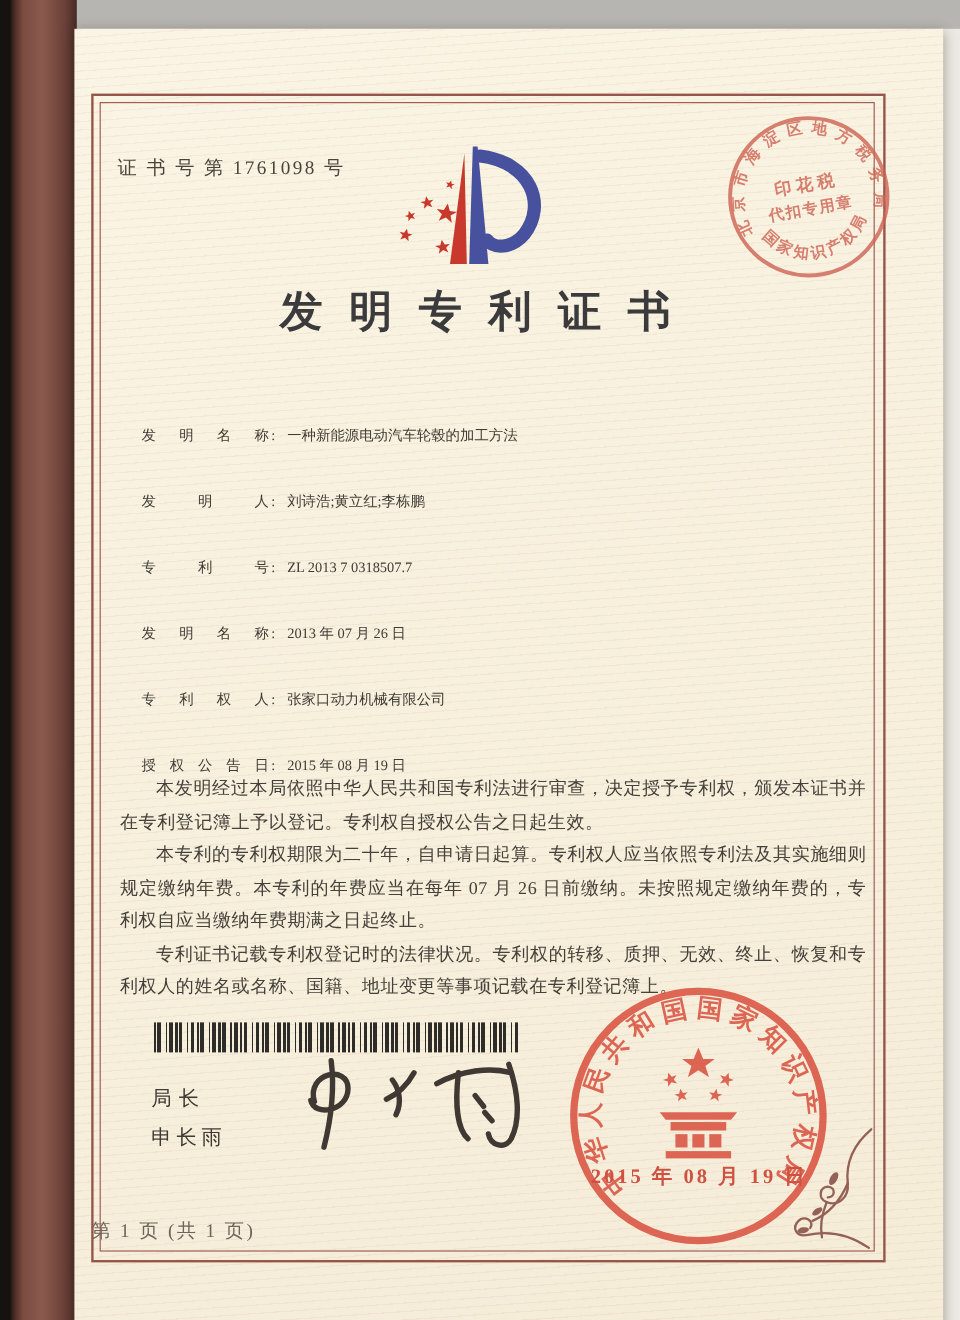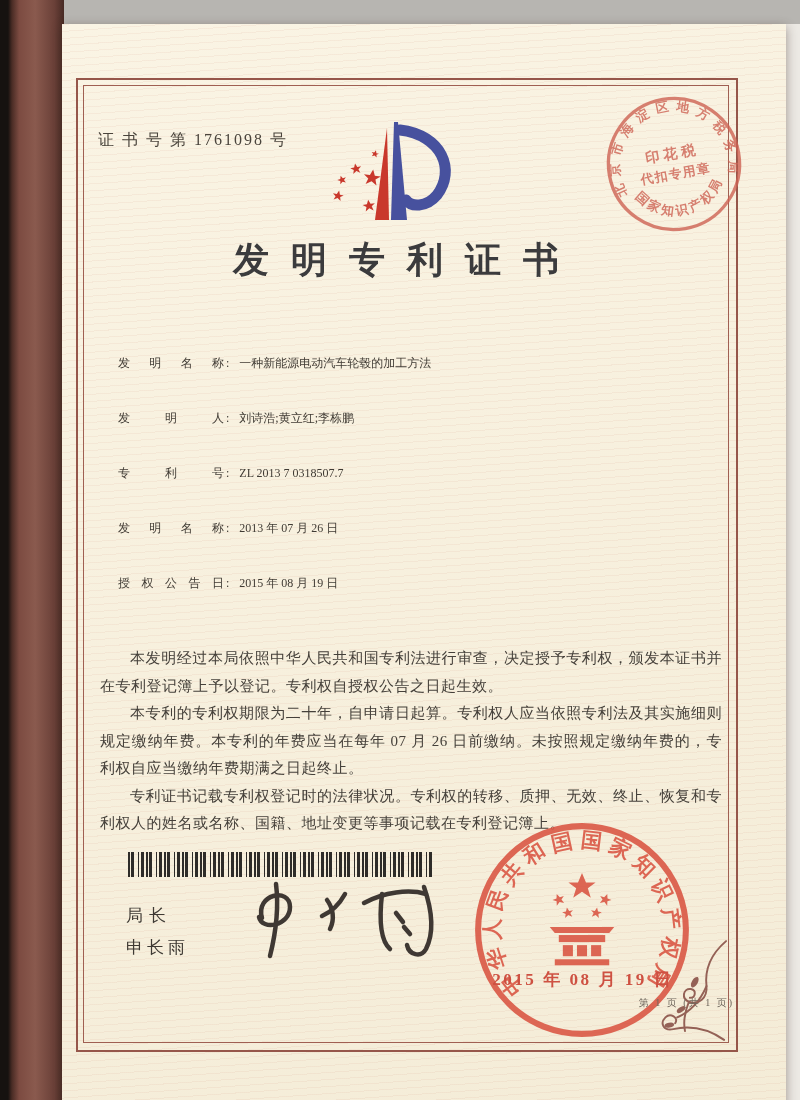--- a/index.html
+++ b/index.html
@@ -43,22 +43,22 @@
 
   .signer-role{position:absolute;left:64px;top:880px;font-size:17px;letter-spacing:6px;color:#3e3933;}
   .signer-name{position:absolute;left:64px;top:912px;font-size:17px;letter-spacing:4px;color:#3e3933;}
   .signature{position:absolute;left:170px;top:850px;width:220px;height:92px;}
 
   .seal{position:absolute;left:404px;top:790px;width:232px;height:232px;}
   .seal text,.tax-stamp text{font-family:"Liberation Serif","DejaVu Serif",serif;font-weight:bold;}
 
   .tax-stamp{position:absolute;left:536px;top:64px;width:152px;height:152px;transform:rotate(-10deg);}
 
-  .footer{position:absolute;left:14px;top:972px;width:658px;text-align:right;
-       font-size:10px;color:#6e665c;letter-spacing:2px;}
+  .footer{position:absolute;left:14px;top:992px;width:658px;text-align:left;
+       font-size:16px;color:#6e665c;letter-spacing:2px;}
 
   .corner-ornament{position:absolute;left:578px;top:915px;width:88px;height:103px;opacity:.9;}
 </style>
 </head>
 <body>
 
 <svg width="0" height="0" style="position:absolute">
   <defs>
     <path id="star" d="M0,-10 L2.94,-3.09 10,-3.09 4.28,1.18 6.47,8.09 0,3.82 -6.47,8.09 -4.28,1.18 -10,-3.09 -2.94,-3.09 Z"></path>
   </defs>
@@ -95,20 +95,23 @@
         <span class="flabel">发明名称</span><span class="fsep">:</span><span class="fvalue">一种新能源电动汽车轮毂的加工方法</span>
       </div>
       <div class="field-row">
         <span class="flabel">发明人</span><span class="fsep">:</span><span class="fvalue">刘诗浩;黄立红;李栋鹏</span>
       </div>
       <div class="field-row">
         <span class="flabel">专利号</span><span class="fsep">:</span><span class="fvalue">ZL 2013 7 0318507.7</span>
       </div>
       <div class="field-row">
         <span class="flabel">发明名称</span><span class="fsep">:</span><span class="fvalue">2013 年 07 月 26 日</span>
+      </div>
+      <div class="field-row">
+        <span class="flabel">专利权人</span><span class="fsep">:</span><span class="fvalue">张家口动力机械有限公司</span>
       </div>
       <div class="field-row">
         <span class="flabel">授权公告日</span><span class="fsep">:</span><span class="fvalue">2015 年 08 月 19 日</span>
       </div>
     </div>
 
     <div class="paragraphs">
       <p>本发明经过本局依照中华人民共和国专利法进行审查，决定授予专利权，颁发本证书并在专利登记簿上予以登记。专利权自授权公告之日起生效。</p>
       <p>本专利的专利权期限为二十年，自申请日起算。专利权人应当依照专利法及其实施细则规定缴纳年费。本专利的年费应当在每年 07 月 26 日前缴纳。未按照规定缴纳年费的，专利权自应当缴纳年费期满之日起终止。</p>
       <p>专利证书记载专利权登记时的法律状况。专利权的转移、质押、无效、终止、恢复和专利权人的姓名或名称、国籍、地址变更等事项记载在专利登记簿上。</p>

